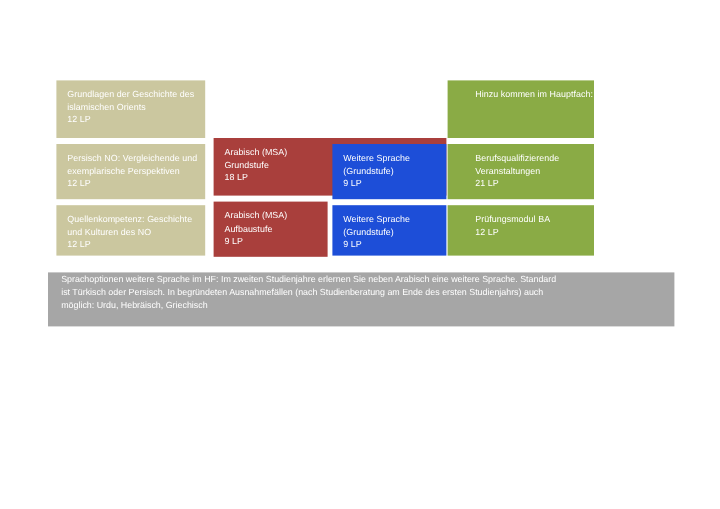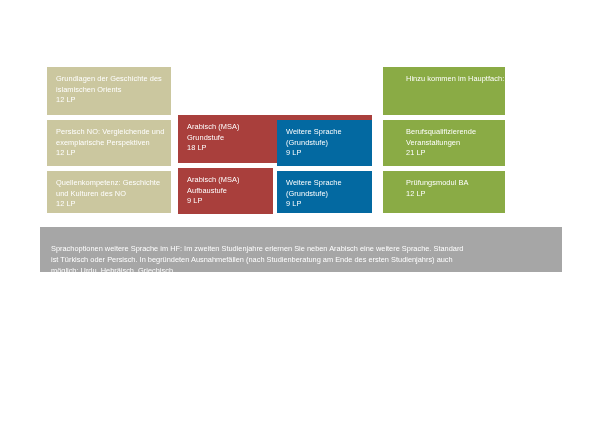--- a/index.html
+++ b/index.html
@@ -28,44 +28,44 @@
     letter-spacing: 0.05px;
     overflow: hidden;
   }
   .box .line {
     display: block;
     white-space: nowrap;
   }
   
   .c-beige { background: #cbc79f; }
   .c-red   { background: #a93f3c; margin-top: 48px; }
-  .c-gray  { background: #0369a1; }
+  .c-gray  { background: #1d4ed8; }
   .c-green { background: #8aab45; }
   .c-note  { background: #a6a6a6; }
 
   
   .col-1 { left: 47px;  width: 124px; }
   .col-2 { left: 178px; width: 95px;  }
   .col-3 { left: 277px; width: 95px;  }
-  .col-4 { left: 383px; width: 122px; padding-left: 23px; }
+  .col-4 { left: 373px; width: 122px; padding-left: 23px; }
   .col-2-wide { left: 178px; width: 194px; }
 
   
   .row-1 { top: 67px;  height: 48px; }
   .row-2 { top: 120px; height: 46px; }
   .row-3 { top: 171px; height: 42px; }
 
   .note {
     position: absolute;
     left: 40px;
     top: 227px;
     width: 522px;
     height: 45px;
     box-sizing: border-box;
-    padding: 16px 10px 6px 11px;
+    padding: 0 10px 6px 11px;
     color: #ffffff;
     font-size: 7.4px;
     line-height: 11.2px;
   }
   .note .line { display: block; white-space: nowrap; }
 </style>
 </head>
 <body>
 
 <div id="diagram">

